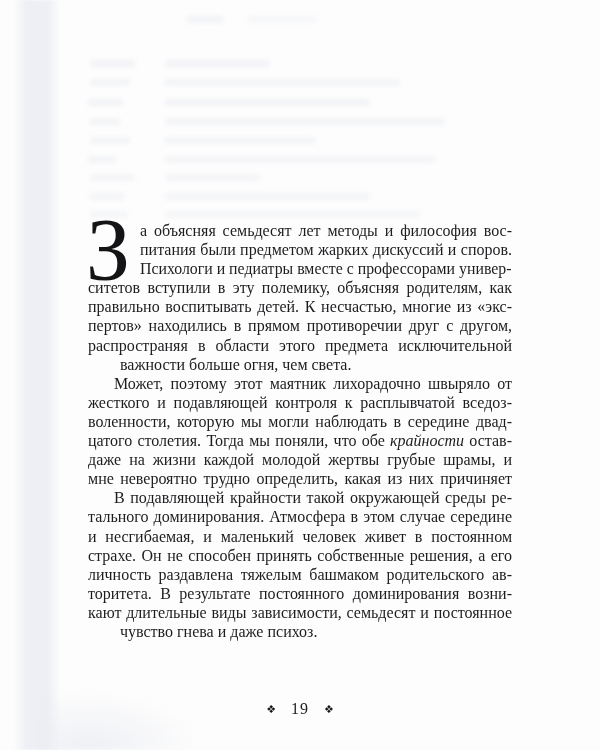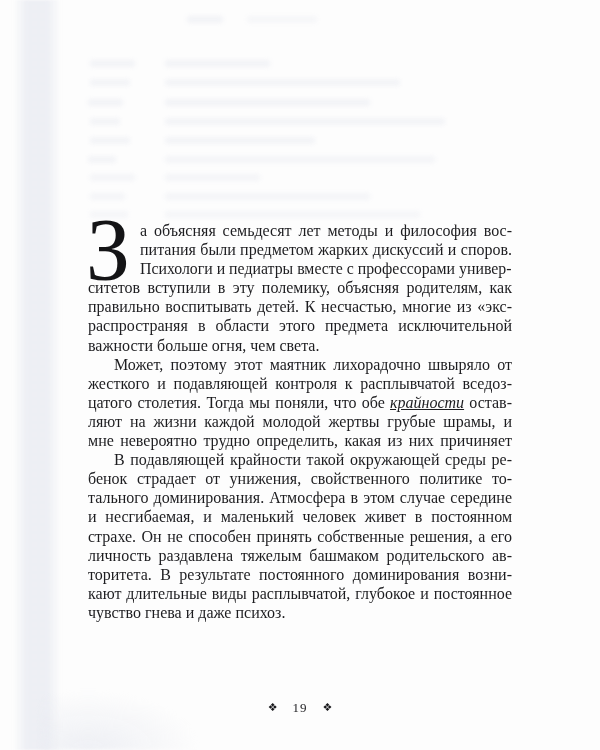--- a/index.html
+++ b/index.html
@@ -41,42 +41,42 @@
     color:#1d1d20;
     font-size:16px;line-height:19.1px;
     text-rendering:optimizeLegibility;
   }
   .para{position:relative;margin:0;}
   .ln{
     white-space:nowrap;
     text-align:justify;
     text-align-last:justify;
   }
-  .ln.end{text-align:center;text-align-last:left;}
+  .ln.end{text-align:center;text-align-last:left;margin-left:32px;}
   .ln.ind{text-indent:26px;}
   .ln.dcap{margin-left:52px;}
   .dropcap{
     position:absolute;left:0;top:1px;width:52px;height:57px;
   }
   .dropcap .g{
     position:absolute;left:-2px;top:-16px;
     font-size:88px;line-height:1;color:#141416;
   }
-  em{font-style:italic;text-decoration:underline;}
+  em{font-style:italic;}
   
   .pagefooter{
     position:absolute;left:88px;top:701px;width:424px;
     display:flex;justify-content:center;align-items:center;gap:15px;
     color:#1d1d20;
   }
   .orn{
     font-family:"DejaVu Sans",sans-serif;
     font-size:11px;line-height:1;color:#17171a;
   }
-  .pnum{font-size:13px;line-height:1;letter-spacing:1px;}
+  .pnum{font-size:16px;line-height:1;letter-spacing:1px;}
 </style>
 </head>
 <body>
 
 <div class="scan">
   <div class="edge-shadow"></div>
   <div class="corner-shade"></div>
   <div class="bleed" id="bleed">
       <div style="top: 16px; left: 187px; width: 36px; opacity: 0.5;"></div>
       <div style="top: 16px; left: 247px; width: 70px; opacity: 0.32;"></div>
@@ -104,41 +104,42 @@
 
     <div class="para">
       <div class="dropcap">
           <span class="g">З</span>
         </div>
       <div class="ln dcap">а объясняя семьдесят лет методы и философия вос-</div>
       <div class="ln dcap">питания были предметом жарких дискуссий и споров.</div>
       <div class="ln dcap" style="transform-origin: left top; transform: scaleX(0.989362);">Психологи и педиатры вместе с профессорами универ-</div>
       <div class="ln">ситетов вступили в эту полемику, объясняя родителям, как</div>
       <div class="ln">правильно воспитывать детей. К несчастью, многие из «экс-</div>
+      <div class="ln">пертов» находились в прямом противоречии друг с другом,</div>
       <div class="ln">распространяя в области этого предмета исключительной</div>
       <div class="ln end">важности больше огня, чем света.</div>
     </div>
 
     <div class="para">
       <div class="ln ind">Может, поэтому этот маятник лихорадочно швыряло от</div>
       <div class="ln">жесткого и подавляющей контроля к расплывчатой вседоз-</div>
+      <div class="ln">воленности, которую мы могли наблюдать в середине двад-</div>
       <div class="ln"><span>цатого столетия. Тогда мы поняли, что обе </span><em>крайности</em><span> остав-</span></div>
-      <div class="ln">ляют на жизни каждой молодой жертвы грубые шрамы, и</div>
+      <div class="ln">даже на жизни каждой молодой жертвы грубые шрамы, и</div>
       <div class="ln">мне невероятно трудно определить, какая из них причиняет</div>
     </div>
 
     <div class="para">
       <div class="ln ind">В подавляющей крайности такой окружающей среды ре-</div>
-      <div class="ln">бенок страдает от унижения, свойственного политике то-</div>
       <div class="ln">тального доминирования. Атмосфера в этом случае середине</div>
       <div class="ln">и несгибаемая, и маленький человек живет в постоянном</div>
       <div class="ln">страхе. Он не способен принять собственные решения, а его</div>
       <div class="ln">личность раздавлена тяжелым башмаком родительского ав-</div>
       <div class="ln">торитета. В результате постоянного доминирования возни-</div>
-      <div class="ln">кают длительные виды расплывчатой, глубокое и постоянное</div>
+      <div class="ln">кают длительные виды зависимости, семьдесят и постоянное</div>
       <div class="ln end">чувство гнева и даже психоз.</div>
     </div>
 
   </main>
 
   <footer class="pagefooter">
     <span class="orn">❖</span>
     <span class="pnum">19</span>
     <span class="orn">❖</span>
   </footer>

